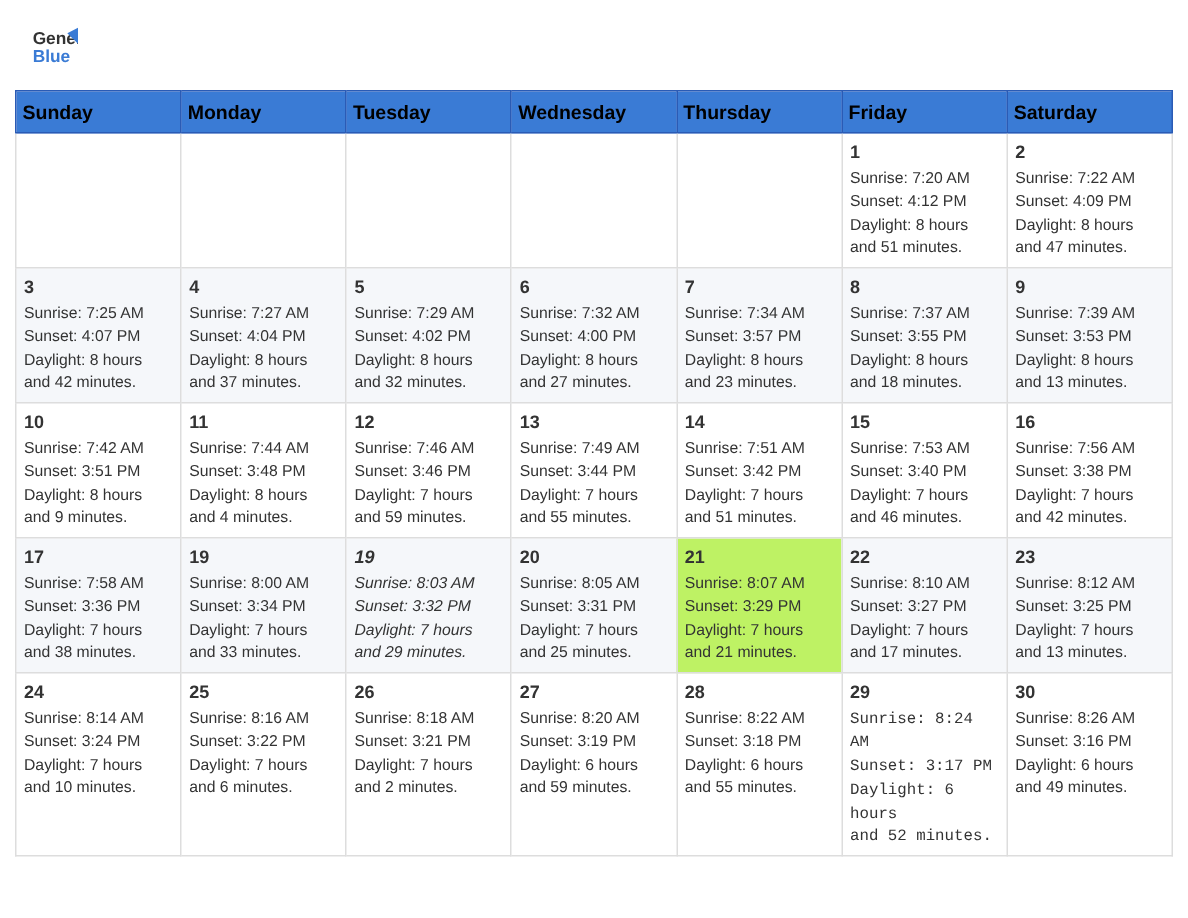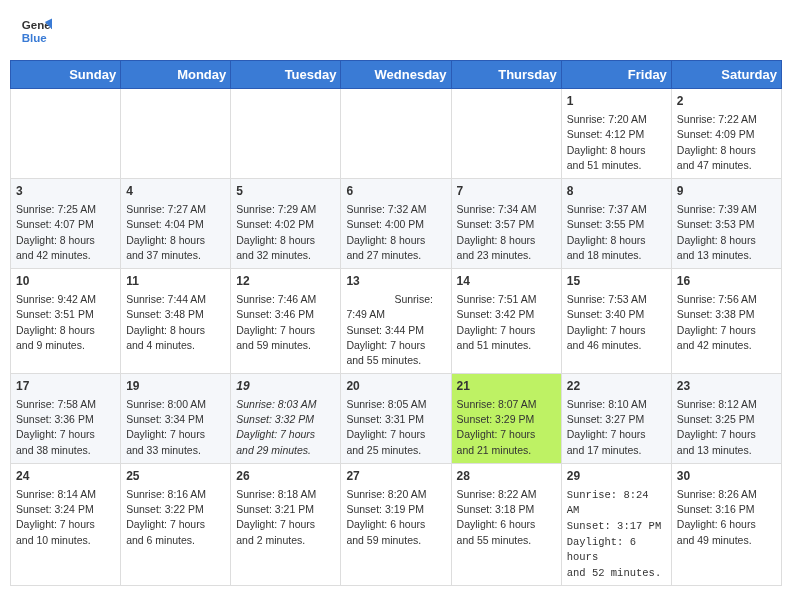--- a/index.html
+++ b/index.html
@@ -38,23 +38,23 @@
       font-size: 16px;
       color: #555;
     }
     .calendar {
       width: 100%;
       border-collapse: collapse;
       font-size: 11px;
     }
     .calendar th {
       background: #3a7bd5;
-      color: #ffffff;
+      color: #000000;
       padding: 6px 4px;
-      text-align: right;
+      text-align: left;
       font-size: 13px;
       font-weight: bold;
       border: 1px solid #2a5bb5;
     }
     .calendar td {
       vertical-align: top;
       padding: 4px 5px;
       border: 1px solid #ddd;
       width: 110px;
       min-height: 80px;
@@ -157,33 +157,33 @@
         <td style="background: rgb(245, 247, 250);"><span class="day-num">8</span><span class="day-info" style="white-space: pre-line;">Sunrise: 7:37 AM
 Sunset: 3:55 PM
 Daylight: 8 hours
 and 18 minutes.</span></td>
         <td style="background: rgb(245, 247, 250);"><span class="day-num">9</span><span class="day-info" style="white-space: pre-line;">Sunrise: 7:39 AM
 Sunset: 3:53 PM
 Daylight: 8 hours
 and 13 minutes.</span></td>
       </tr>
       <tr>
-        <td style="background: rgb(255, 255, 255);"><span class="day-num">10</span><span class="day-info" style="white-space: pre-line;">Sunrise: 9:42 AM
+        <td style="background: rgb(255, 255, 255);"><span class="day-num">10</span><span class="day-info" style="white-space: pre-line;">Sunrise: 7:42 AM
 Sunset: 3:51 PM
 Daylight: 8 hours
 and 9 minutes.</span></td>
         <td style="background: rgb(255, 255, 255);"><span class="day-num">11</span><span class="day-info" style="white-space: pre-line;">Sunrise: 7:44 AM
 Sunset: 3:48 PM
 Daylight: 8 hours
 and 4 minutes.</span></td>
         <td style="background: rgb(255, 255, 255);"><span class="day-num">12</span><span class="day-info" style="white-space: pre-line;">Sunrise: 7:46 AM
 Sunset: 3:46 PM
 Daylight: 7 hours
 and 59 minutes.</span></td>
-        <td style="background: rgb(255, 255, 255);"><span class="day-num">13</span><span class="day-info" style="white-space: pre-line; margin-left: 48px;">Sunrise: 7:49 AM
+        <td style="background: rgb(255, 255, 255);"><span class="day-num">13</span><span class="day-info" style="white-space: pre-line;">Sunrise: 7:49 AM
 Sunset: 3:44 PM
 Daylight: 7 hours
 and 55 minutes.</span></td>
         <td style="background: rgb(255, 255, 255);"><span class="day-num">14</span><span class="day-info" style="white-space: pre-line;">Sunrise: 7:51 AM
 Sunset: 3:42 PM
 Daylight: 7 hours
 and 51 minutes.</span></td>
         <td style="background: rgb(255, 255, 255);"><span class="day-num">15</span><span class="day-info" style="white-space: pre-line;">Sunrise: 7:53 AM
 Sunset: 3:40 PM
 Daylight: 7 hours

